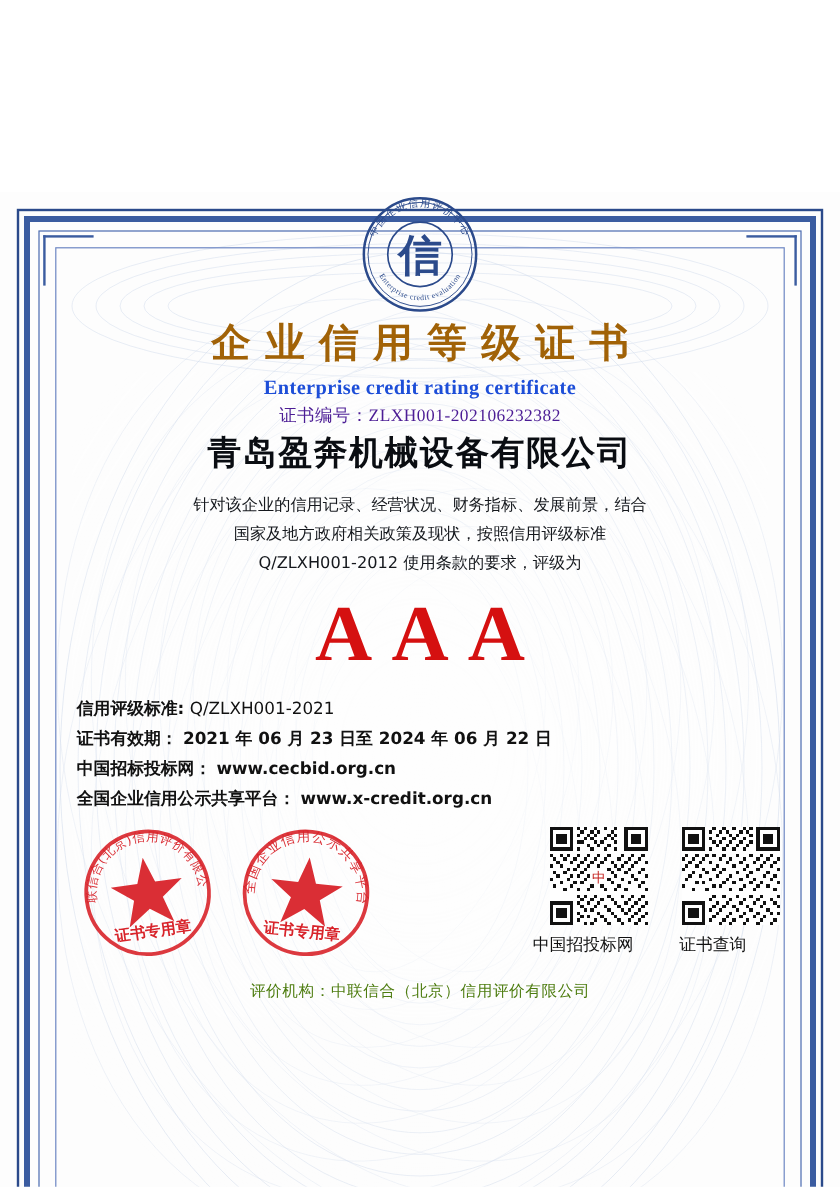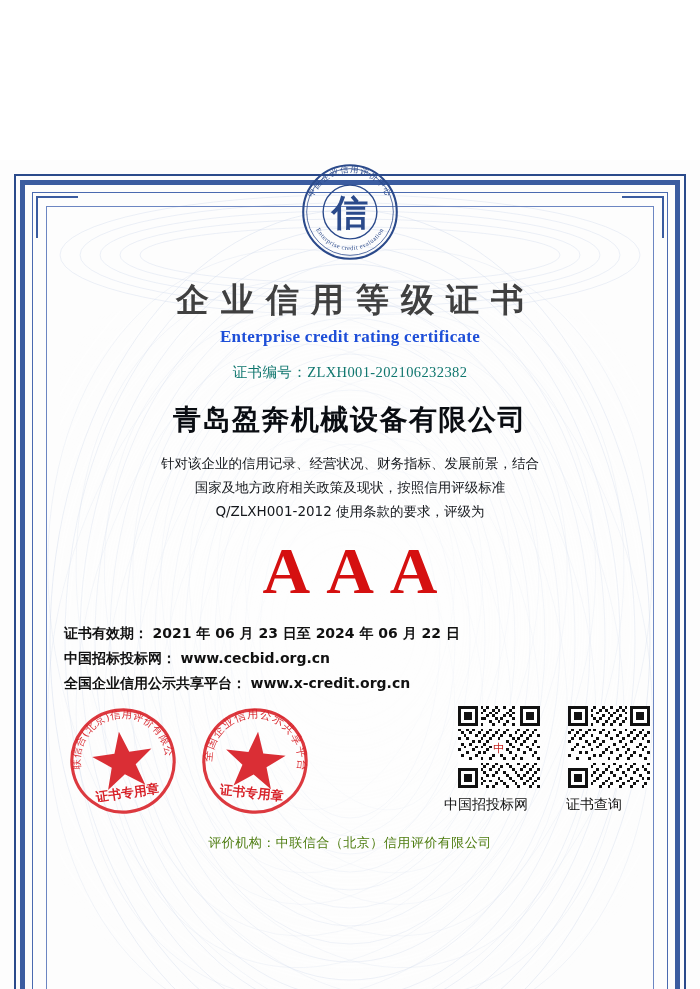--- a/index.html
+++ b/index.html
@@ -76,45 +76,44 @@
   .emblem-wrap {
     margin-top: 160px;
     display: flex;
     justify-content: center;
   }
   .emblem {
     width: 104px;
     height: 104px;
   }
   .title-cn {
-    margin-top: 14px;
     font-size: 33px;
     font-weight: bold;
     letter-spacing: 12px;
-    color: #404040;
+    color: #a16207;
     font-family: "DejaVu Serif", "Liberation Serif", serif;
     text-indent: 12px;
   }
   .title-en {
     margin-top: 4px;
     font-size: 17px;
     font-weight: bold;
     color: #1d4ed8;
     font-family: "Liberation Serif", serif;
     letter-spacing: 0.3px;
   }
   .cert-no {
-    margin-top: 16px;
+    margin-top: 4px;
     font-size: 14.5px;
-    color: #0f766e;
+    color: #4c1d95;
     font-family: "Liberation Serif", serif;
     letter-spacing: 0.4px;
   }
   .company {
-    margin-top: 19px;
+    margin-top: 3px;
     font-size: 28px;
     font-weight: bold;
     color: #0a0d12;
     letter-spacing: 1.5px;
     font-family: "DejaVu Serif", "Liberation Serif", serif;
   }
   .para {
     margin-top: 12px;
     font-size: 13.5px;
     line-height: 24px;
@@ -294,20 +293,24 @@
 
     <div class="para">
       <div>针对该企业的信用记录、经营状况、财务指标、发展前景，结合</div>
       <div>国家及地方政府相关政策及现状，按照信用评级标准</div>
       <div>Q/ZLXH001-2012 使用条款的要求，评级为</div>
     </div>
 
     <div class="grade">AAA</div>
 
     <div class="details">
+      <div class="line">
+        <b>信用评级标准:</b>
+        <span>Q/ZLXH001-2021</span>
+      </div>
       <div class="line">
         <b>证书有效期：</b>
         <b>2021 年 06 月 23 日至 2024 年 06 月 22 日</b>
       </div>
       <div class="line">
         <b>中国招标投标网：</b>
         <b>www.cecbid.org.cn</b>
       </div>
       <div class="line">
         <b>全国企业信用公示共享平台：</b>

